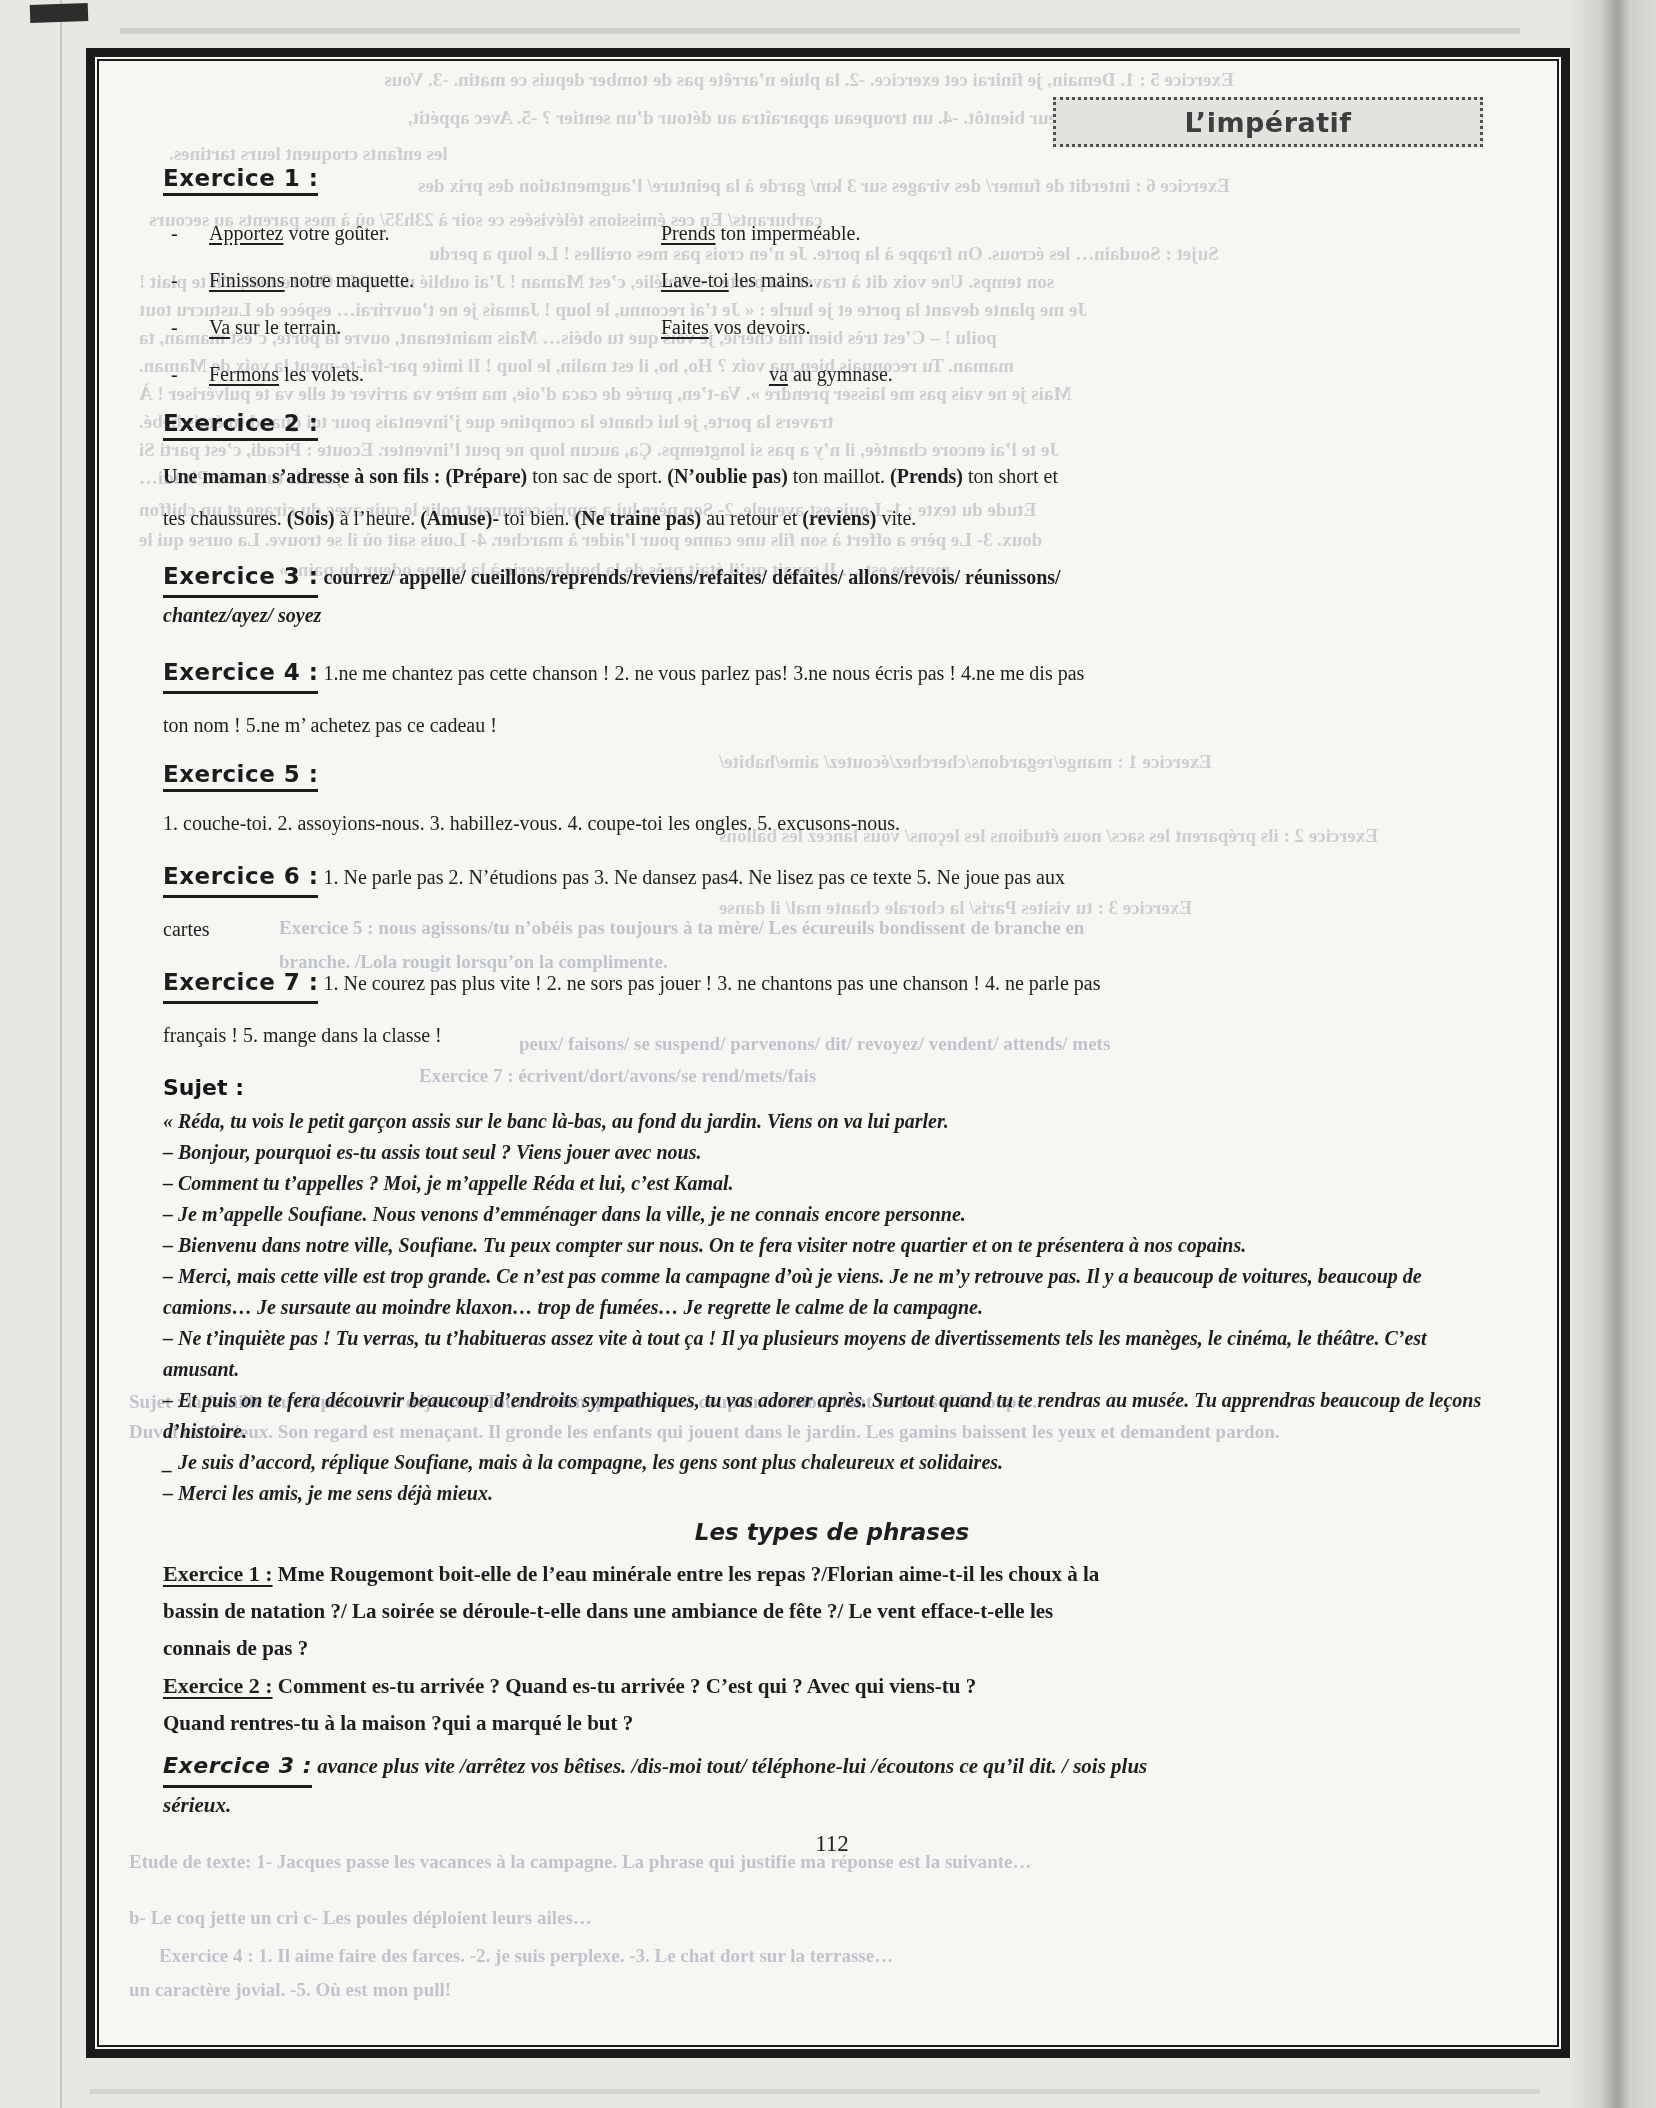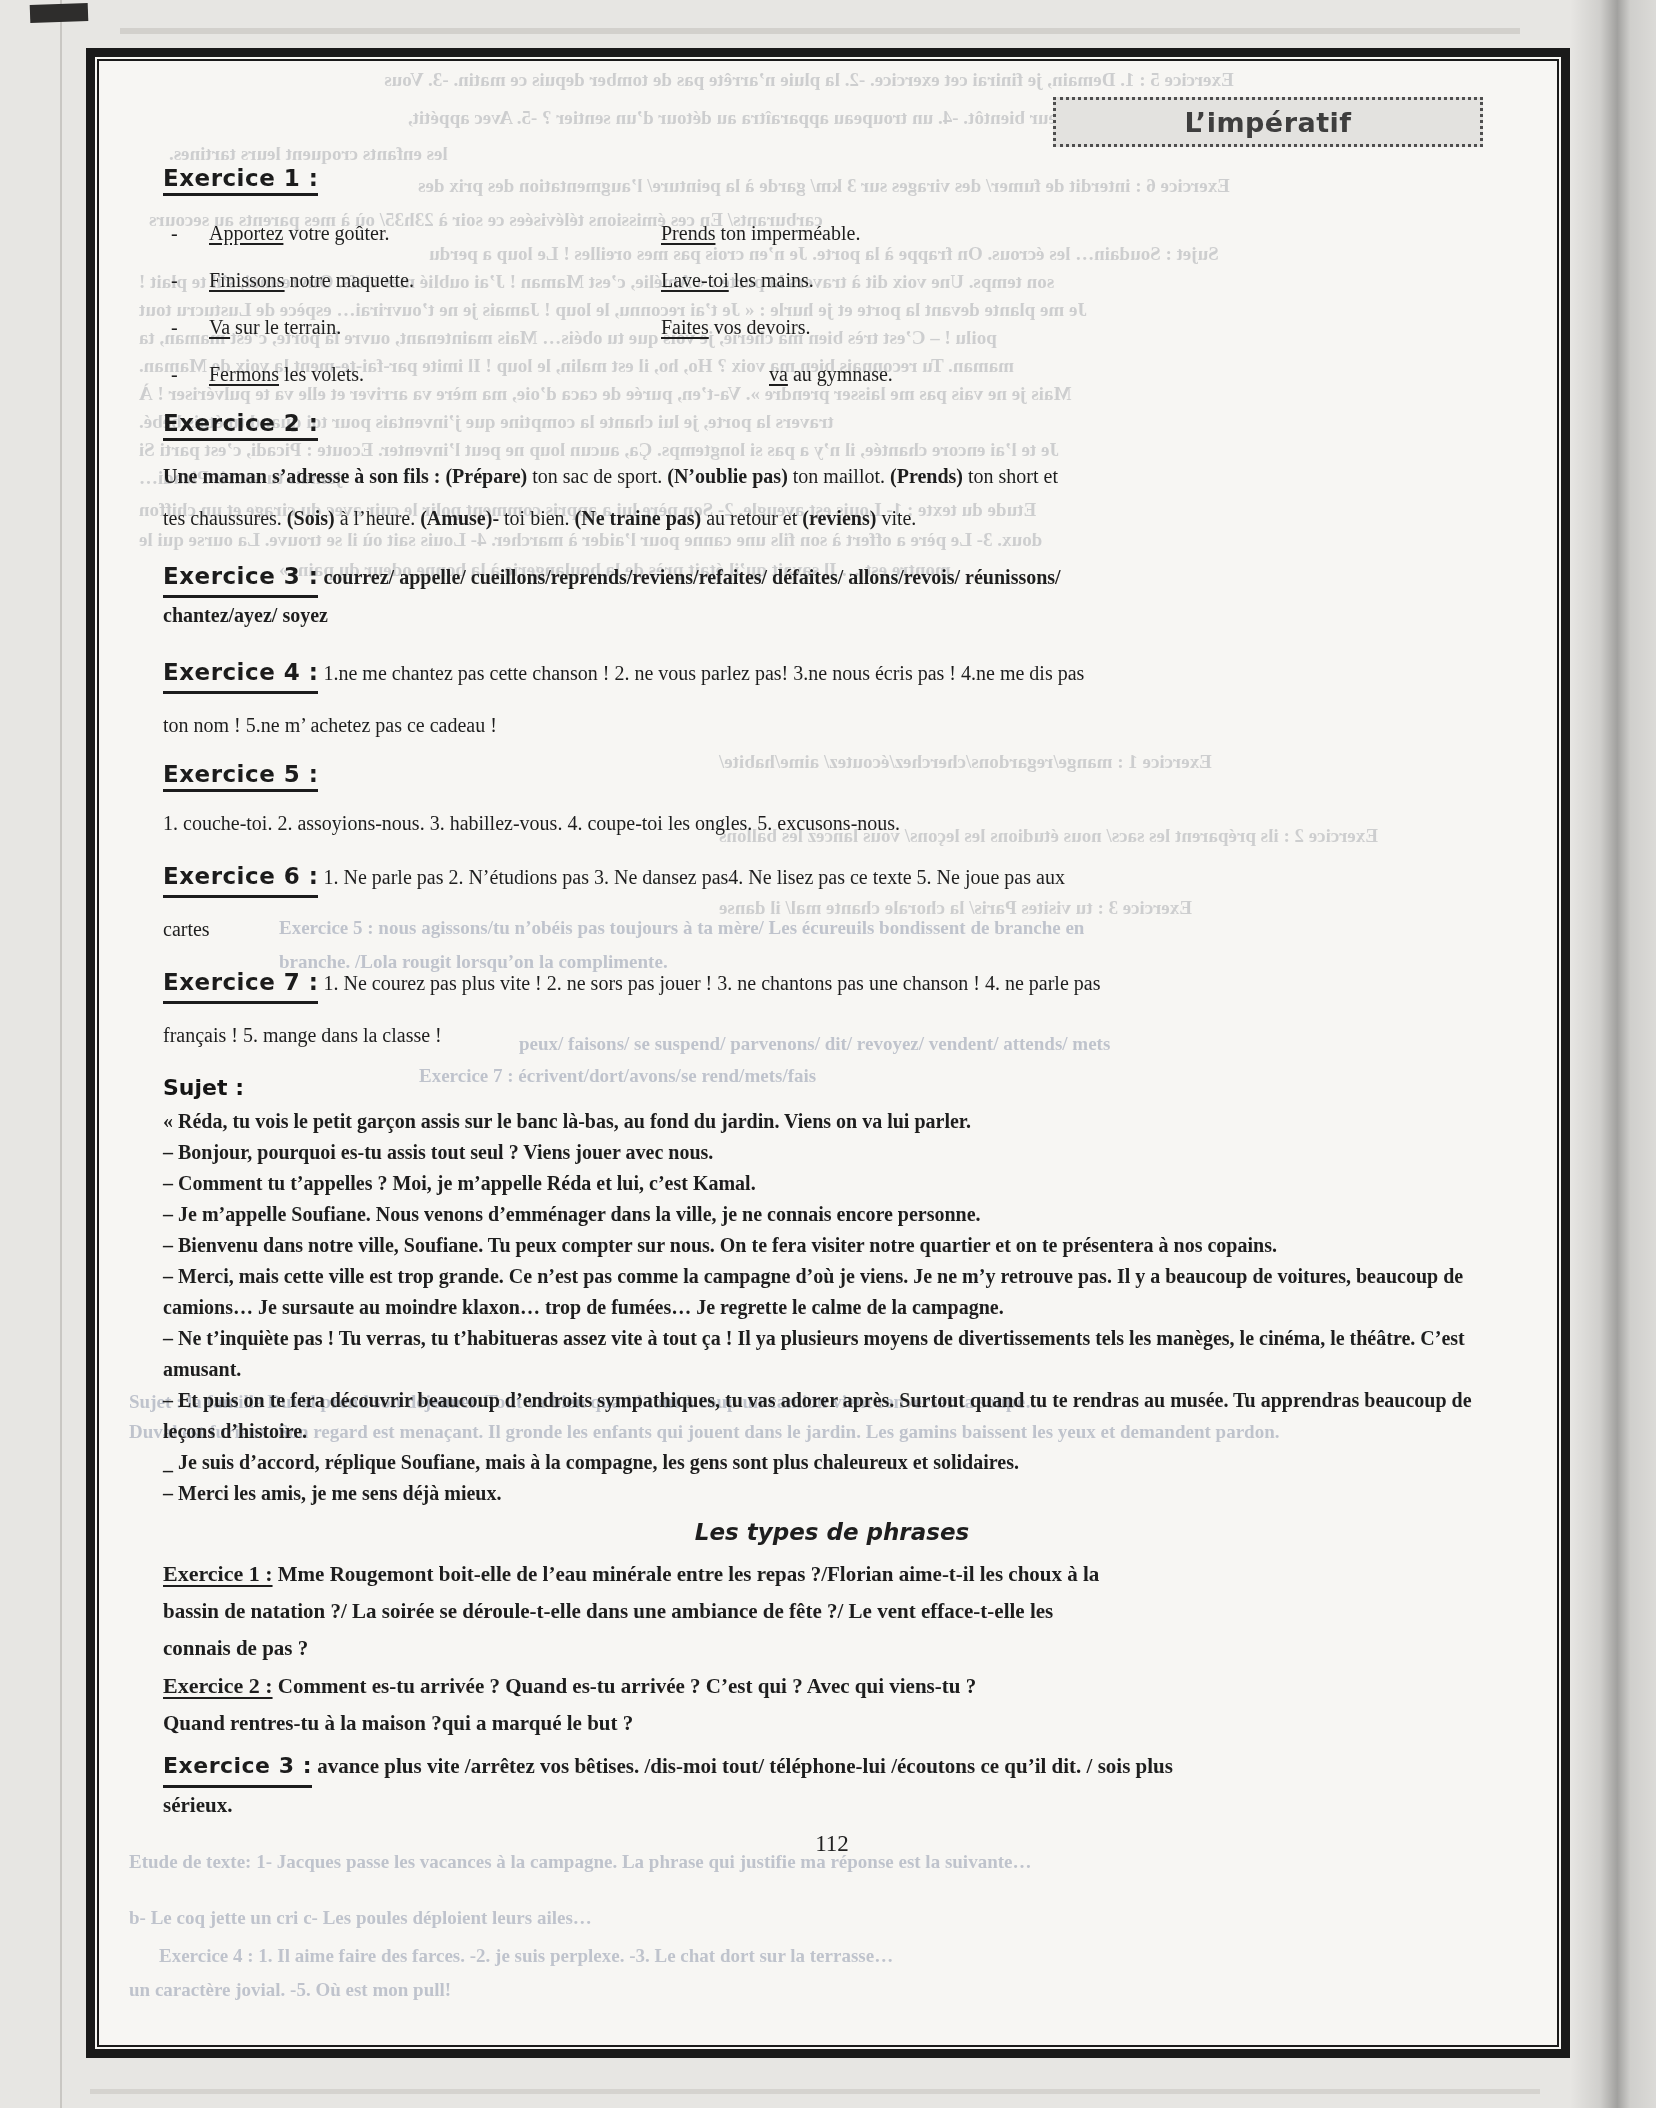--- a/index.html
+++ b/index.html
@@ -54,21 +54,21 @@
   .dash{width:38px;}
   .c1{width:452px;}
   .c2{}
   .c2.indent{margin-left:108px;}
   .u{text-decoration:underline;text-decoration-thickness:2px;text-underline-offset:3px;}
 
   .sec{margin-top:14px;}
   .para{font-size:20px;line-height:34px;}
   .para b{font-weight:700;}
   .cont{margin-top:16px;font-size:20px;}
-  .mt6{margin-top:6px;} .mt10{margin-top:10px;} .mt14{margin-top:14px;}
+  .mt6{margin-top:6px;font-style:italic;} .mt10{margin-top:10px;} .mt14{margin-top:14px;}
   .mt20{margin-top:20px;} .mt24{margin-top:24px;} .mt28{margin-top:28px;}
   .lh42{line-height:42px;}
 
   .dlg{margin:0;font-weight:700;font-size:20px;line-height:31px;}
   .tp{font-weight:700;font-size:21px;line-height:37px;margin:0;}
   .tp3{font-weight:700;font-size:21px;line-height:35px;margin:0;}
   .pn{text-align:center;font-size:23px;margin-top:8px;color:#222;}
 </style>
 </head>
 <body>

